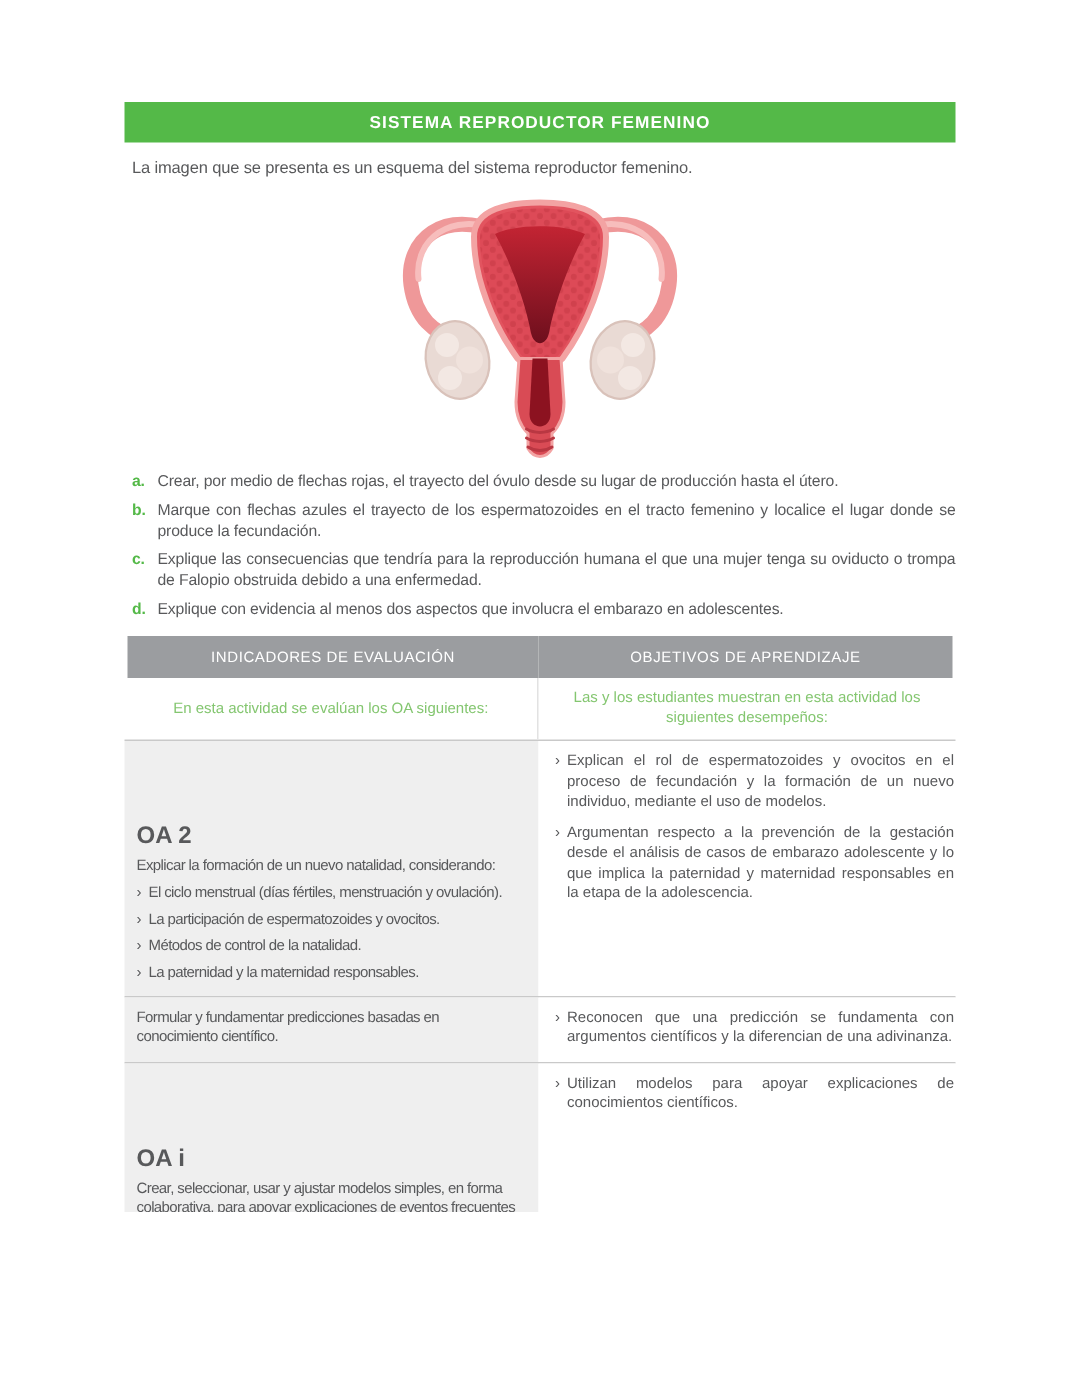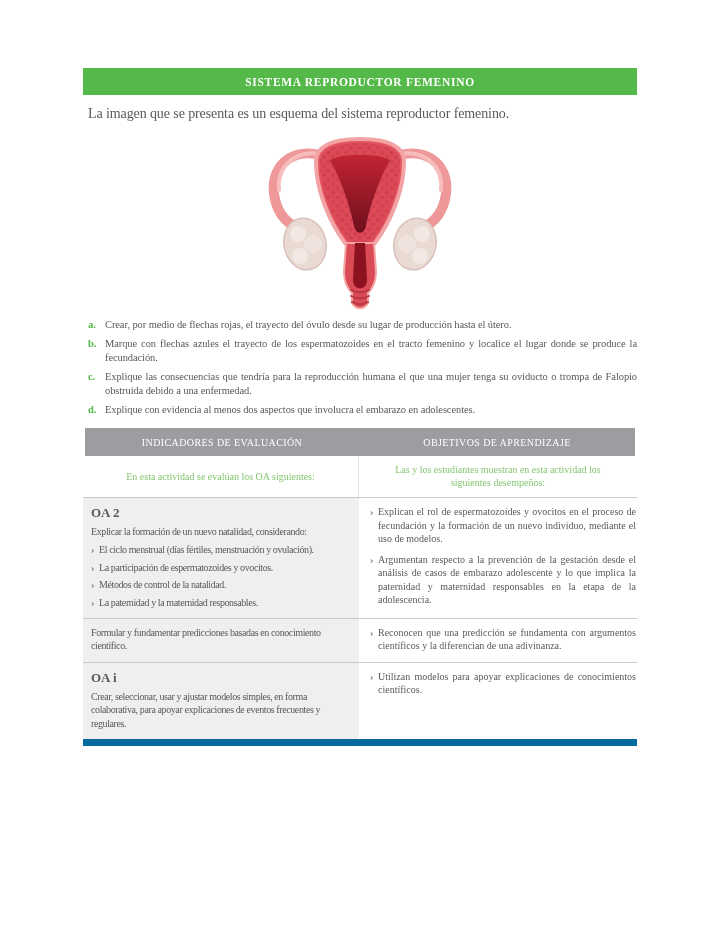--- a/index.html
+++ b/index.html
@@ -5,41 +5,40 @@
   * { margin: 0; padding: 0; box-sizing: border-box; }
   html, body { background: #ffffff; }
   body { font-family: "Liberation Sans", sans-serif; }
 
   .page {
     position: relative;
     width: 720px; height: 808px;
     background: #fff;
     overflow: hidden;
     color: var(--text, #58595b);
-    font-family: Liberation Serif, serif;
   }
   .content {
     position: absolute;
     left: 83px; top: 68px;
     width: 554px;
   }
 
   .title-bar {
     height: 27px;
     background: var(--accent-green, #54b948);
     display: flex; align-items: center; justify-content: center;
     color: #fff;
     font-size: 11.5px;
     font-weight: 600;
     letter-spacing: .7px;
   }
 
   .intro {
     margin: 11px 0 0 5px;
-    font-size: 14px;
+    font-size: 11px;
     letter-spacing: -.1px;
   }
 
   .figure {
     display: flex; justify-content: center;
     margin: 10px 0 4px 0;
   }
 
   .instructions { list-style: none; margin-top: 6px; }
   .instr {
@@ -86,21 +85,21 @@
   .cell-left {
     background: var(--cell-bg, #efefef);
     padding: 7px 10px 9px 8px;
     letter-spacing: -.4px;
   }
   .cell-right {
     background: #fff;
     padding: 7px 1px 9px 11px;
   }
 
-  .oa-code { font-weight: bold; font-size: 13px; margin-bottom: 4px; letter-spacing: 0; }
+  .oa-code { font-weight: bold; font-size: 16px; margin-bottom: 4px; letter-spacing: 0; margin-top: 48px; }
   .oa-intro { line-height: 13.5px; }
 
   .bitem { display: flex; margin-top: 4.5px; line-height: 13px; }
   .bmark { flex: none; width: 8px; }
   .btext { flex: 1; }
 
   .ind-item { display: flex; margin-bottom: 7px; line-height: 13.5px; }
   .ind-item:last-child { margin-bottom: 0; }
   .ind-text { flex: 1; text-align: justify; }
 </style>

